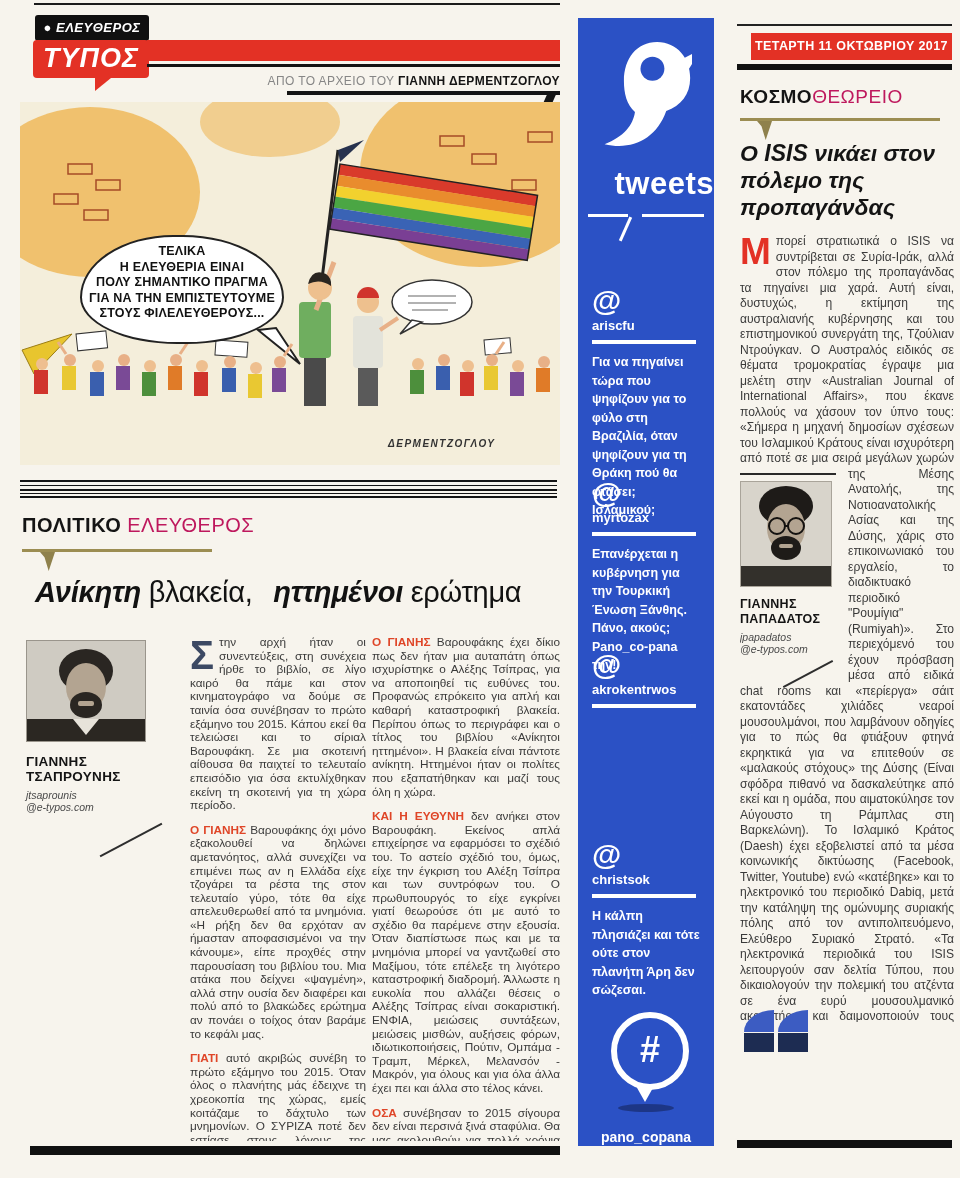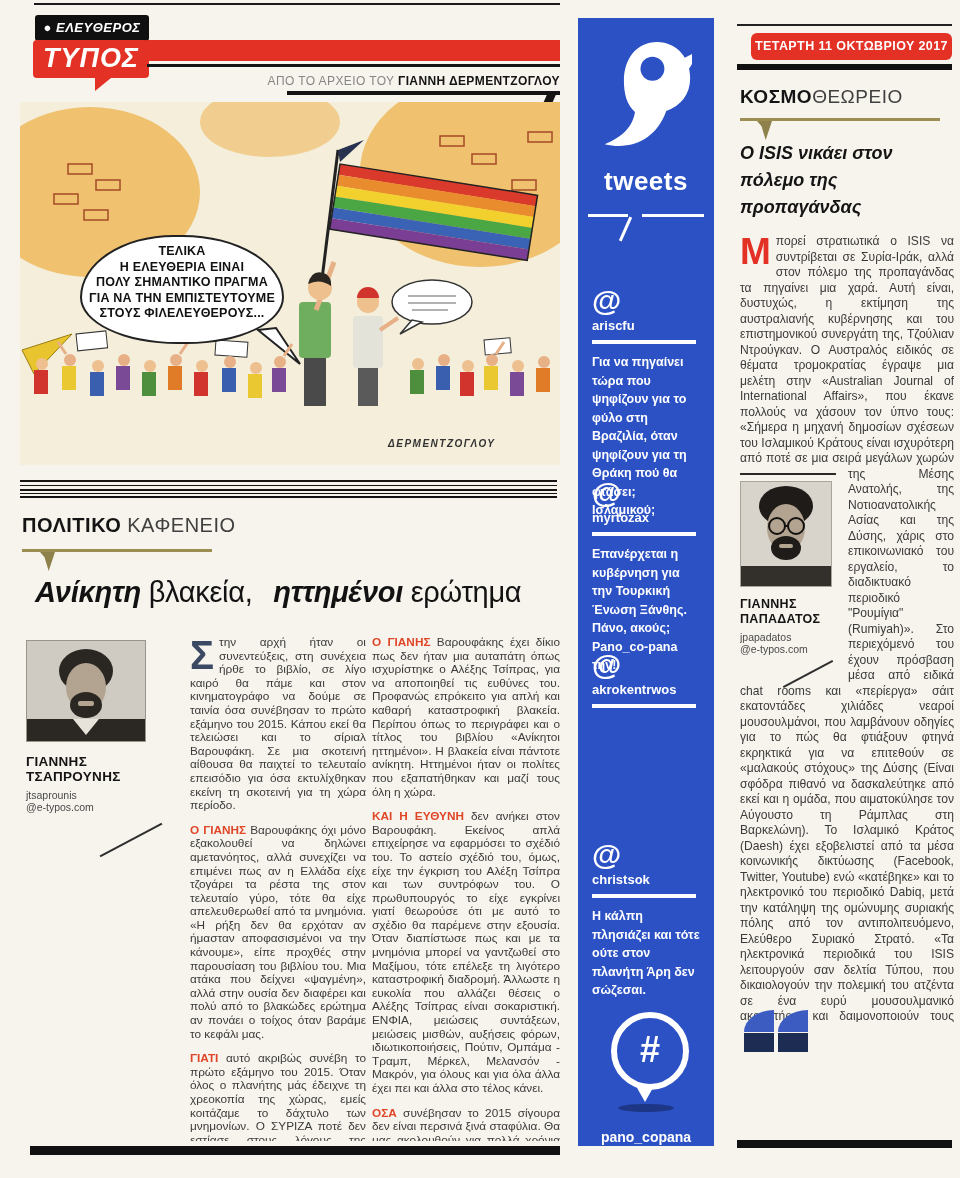--- a/index.html
+++ b/index.html
@@ -30,64 +30,64 @@
         white-space:pre-line;padding-top:7px;letter-spacing:.2px;}
   .signature{position:absolute;left:368px;top:336px;font-size:10px;font-style:italic;font-weight:bold;
         color:#333;letter-spacing:1.5px;}
 
   
   .multiline{left:20px;top:480px;width:537px;height:18px;
      background:linear-gradient(#141414 0 2px,transparent 2px 5px,#141414 5px 6px,transparent 6px 9px,
      #141414 9px 11px,transparent 11px 13px,#141414 13px 14px,transparent 14px 16px,#141414 16px 18px);}
   .sect{font-size:20px;color:#141414;letter-spacing:.5px;}
   .sect b{font-weight:900;}
-  .sect .lt{font-weight:300;color:#404040;}
+  .sect .lt{font-weight:300;color:#be185d;}
   .gold-rule{height:3px;background:#9c8d52;}
   .gold-hook{width:15px;height:19px;background:#8f814c;clip-path:polygon(0 0,100% 0,58% 100%,30% 28%);}
 
   .headline{left:22px;top:576px;width:540px;font-size:29px;color:#121212;letter-spacing:-.3px;}
   .headline .em{font-weight:900;font-style:italic;margin-left:13px;}
 
   
   .author-name{font-weight:900;font-size:13.5px;line-height:15px;color:#141414;letter-spacing:.3px;}
-  .author-handle{font-size:10.5px;line-height:12px;color:#4a4a4a;}
+  .author-handle{font-style:italic;font-size:10.5px;line-height:12px;color:#4a4a4a;}
   .diag{height:2px;background:#2e2e2e;transform:rotate(-28deg);}
 
   
   .bodycol{font-size:11.8px;line-height:13.6px;text-align:justify;color:#3a3a3a;}
   .bodycol p{margin:0 0 11px 0;}
   .lead{font-weight:900;color:#df4527;}
   .dropcap{float:left;font-weight:900;font-size:40px;line-height:34px;color:#3c4963;margin:2px 5px 0 0;}
 
   
   .panel{left:578px;top:18px;width:136px;height:1128px;background:#2b51c5;color:#fff;}
   .panel .bird{position:absolute;left:22px;top:22px;}
-  .tweets-label{position:absolute;left:0;top:148px;width:100%;text-align:center;
-       font-weight:900;font-size:26px;letter-spacing:.5px;}
+  .tweets-label{position:absolute;left:0;top:148px;width:100%;text-align:right;
+       font-weight:900;font-size:31px;letter-spacing:.5px;}
   .tw-tail-a{position:absolute;left:10px;top:196px;width:40px;height:3px;background:#fff;}
   .tw-tail-b{position:absolute;left:64px;top:196px;width:62px;height:3px;background:#fff;}
   .tw-tail-c{position:absolute;left:46px;top:198px;width:3px;height:26px;background:#fff;transform:rotate(24deg);}
   .tweet{position:absolute;left:14px;width:110px;}
   .tweet .at{font-size:30px;font-weight:bold;line-height:30px;}
   .tweet .hnd{font-weight:bold;font-size:13px;margin-top:2px;}
   .tweet .rule{width:104px;height:4px;background:#fff;margin:7px 0 9px 0;}
   .tweet .txt{font-weight:bold;font-size:12.5px;line-height:18.5px;}
   .pin{position:absolute;left:33px;top:994px;width:66px;height:66px;border:6px solid #fff;border-radius:50%;
        text-align:center;font-weight:900;font-size:36px;line-height:64px;color:#fff;}
   .pin-tail{position:absolute;left:58px;top:1068px;width:0;height:0;
        border-left:9px solid transparent;border-right:9px solid transparent;border-top:16px solid #fff;}
   .pin-shadow{position:absolute;left:40px;top:1086px;width:56px;height:8px;background:#182b6b;border-radius:50%;opacity:.7;}
   .pin-label{position:absolute;left:0;top:1111px;width:100%;text-align:center;font-weight:900;font-size:14px;}
 
   
   .r-rule{left:737px;top:24px;width:215px;height:2px;background:#222;}
   .datebox{left:751px;top:33px;width:201px;height:27px;background:#e33125;color:#fff;
-        font-weight:800;font-size:12.5px;line-height:27px;text-align:center;letter-spacing:.4px;border-radius:6px;}
+        font-weight:800;font-size:12.5px;line-height:27px;text-align:center;letter-spacing:.4px;}
   .r-bar{left:737px;top:64px;width:215px;height:6px;background:#111;}
-  .r-title{left:740px;top:140px;width:195px;font-size:18px;line-height:27px;font-weight:bold;font-style:italic;color:#141414;}
+  .r-title{left:740px;top:140px;width:195px;font-size:23px;line-height:27px;font-weight:bold;font-style:italic;color:#141414;}
   .r-body{left:740px;top:234px;width:214px;height:788px;overflow:hidden;
         font-size:12.1px;line-height:15.5px;text-align:justify;color:#3a3a3a;}
   .r-drop{float:left;font-weight:900;font-size:37px;line-height:32px;color:#e33125;margin:2px 5px 0 0;}
   .rauthor{float:left;width:98px;margin:6px 10px 2px 0;}
   .rauthor .tln{width:96px;height:2px;background:#2a2a2a;margin-bottom:6px;}
   .quote-marks{left:744px;top:1010px;width:70px;height:44px;}
   .qm{position:absolute;top:0;width:30px;height:44px;}
   .qm .q-top{width:30px;height:22px;background:#3c5cc2;border-radius:100% 0 0 0;}
   .qm .q-bot{width:30px;height:19px;background:#1d2c52;margin-top:1px;}
   .pullquote{left:740px;top:1062px;width:214px;font-size:13px;line-height:17px;color:#2c2c36;
@@ -217,21 +217,21 @@
 Η ΕΛΕΥΘΕΡΙΑ ΕΙΝΑΙ
 ΠΟΛΥ ΣΗΜΑΝΤΙΚΟ ΠΡΑΓΜΑ
 ΓΙΑ ΝΑ ΤΗΝ ΕΜΠΙΣΤΕΥΤΟΥΜΕ
 ΣΤΟΥΣ ΦΙΛΕΛΕΥΘΕΡΟΥΣ...</div>
     <div class="signature">ΔΕΡΜΕΝΤΖΟΓΛΟΥ</div>
   </div>
 
   <div class="abs multiline"></div>
 
   <div class="abs sect" style="left:22px;top:514px;">
-    <b>ΠΟΛΙΤΙΚΟ</b><span class="lt"> ΚΑΦΕΝΕΙΟ</span>
+    <b>ΠΟΛΙΤΙΚΟ</b><span class="lt"> ΕΛΕΥΘΕΡΟΣ</span>
   </div>
   <div class="abs gold-rule" style="left:22px;top:549px;width:190px;"></div>
   <div class="abs gold-hook" style="left:40px;top:552px;"></div>
 
   <div class="abs headline">
     <span class="em">Ανίκητη</span><span> βλακεία, </span><span class="em">ηττημένοι</span><span> ερώτημα</span>
   </div>
 
   <div class="abs" style="left:26px;top:640px;width:150px;">
     <svg width="118" height="100" viewBox="0 0 118 100" style="border:1px solid #9a958c;background:#cfcbc2;">

